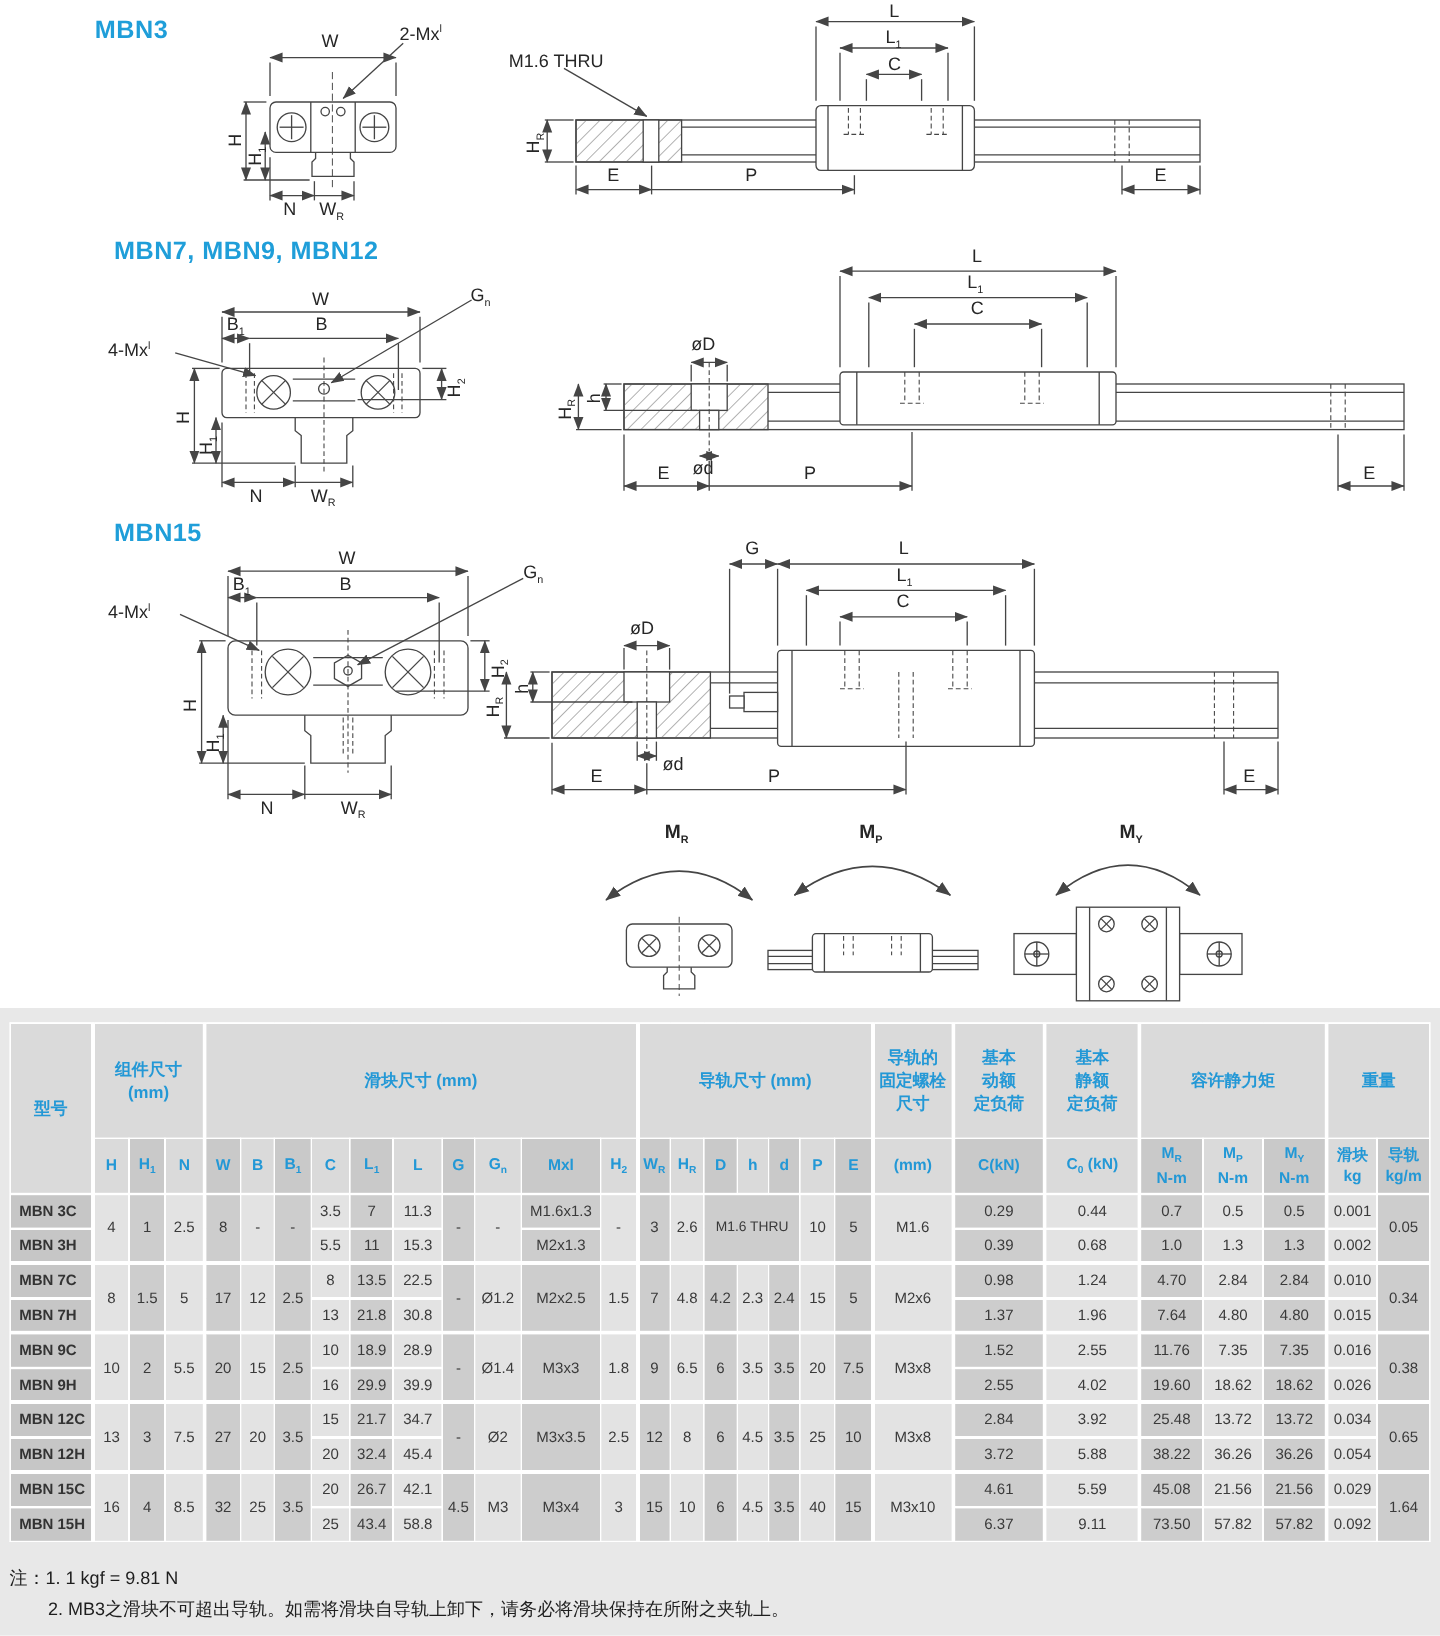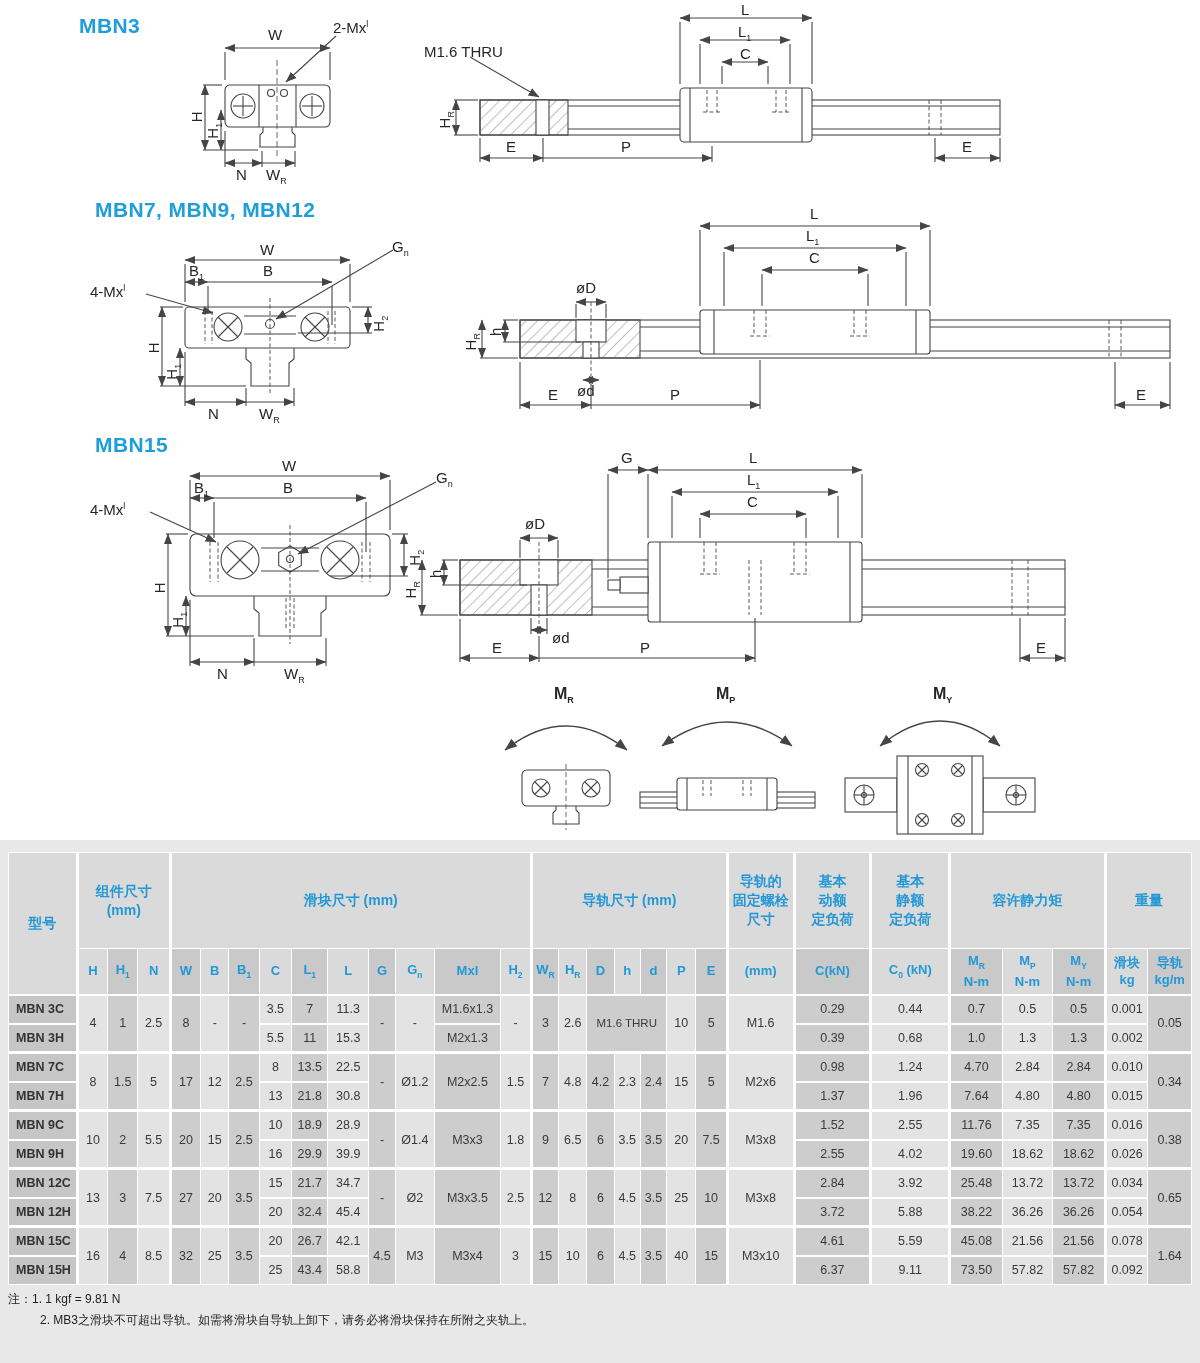--- a/index.html
+++ b/index.html
@@ -20,21 +20,21 @@
 thead th.gh{height:96px}
 thead tr.subrow th{height:46px;font-size:13px;border-bottom:2px solid #fff}
 thead th.hb{background:#c9c9c9}
 thead th sub{font-size:8.5px}
 tbody td{height:29px;font-size:12.5px;color:#3a3a3a;background:#e3e3e3;border-top:2px solid #fff}
 tbody td.b{background:#cdcdcd}
 tbody td.m{background:#c6c6c6;text-align:left;padding-left:7px;font-weight:700;font-size:12.5px;color:#333}
 tbody td.small{font-size:11.5px}
 .gs{border-left:3px solid #fff !important}
 tr.gt td{border-top:3px solid #fff}
-.notes{font-size:12px;color:#1e1e1e;margin-top:4px;line-height:1.75}
+.notes{font-size:15px;color:#1e1e1e;margin-top:18px;line-height:1.75}
 .notes .l2{padding-left:32px}
 </style>
 </head>
 <body>
 
 <div class="sec" style="height:190px">
   <span class="dtitle" style="left:79px;top:14px">MBN3</span>
   <svg width="1200" height="190" viewBox="0 0 1200 190">
     <defs>
       <marker id="a1" viewBox="0 0 10 10" refX="9.5" refY="5" markerWidth="10" markerHeight="10" orient="auto-start-reverse">
@@ -744,21 +744,21 @@
   <td rowspan="2">4.5</td>
   <td class="b" rowspan="2">3.5</td>
   <td rowspan="2">40</td>
   <td class="b" rowspan="2">15</td>
   <td class="gs" rowspan="2">M3x10</td>
   <td class="b gs">4.61</td>
   <td class="gs">5.59</td>
   <td class="b gs">45.08</td>
   <td>21.56</td>
   <td class="b">21.56</td>
-  <td class="gs">0.078</td>
+  <td class="gs">0.029</td>
   <td class="b" rowspan="2">1.64</td>
 </tr>
 <tr>
   <td class="m">MBN 15H</td>
   <td>25</td>
   <td class="b">43.4</td>
   <td>58.8</td>
   <td class="b gs">6.37</td>
   <td class="gs">9.11</td>
   <td class="b gs">73.50</td>

